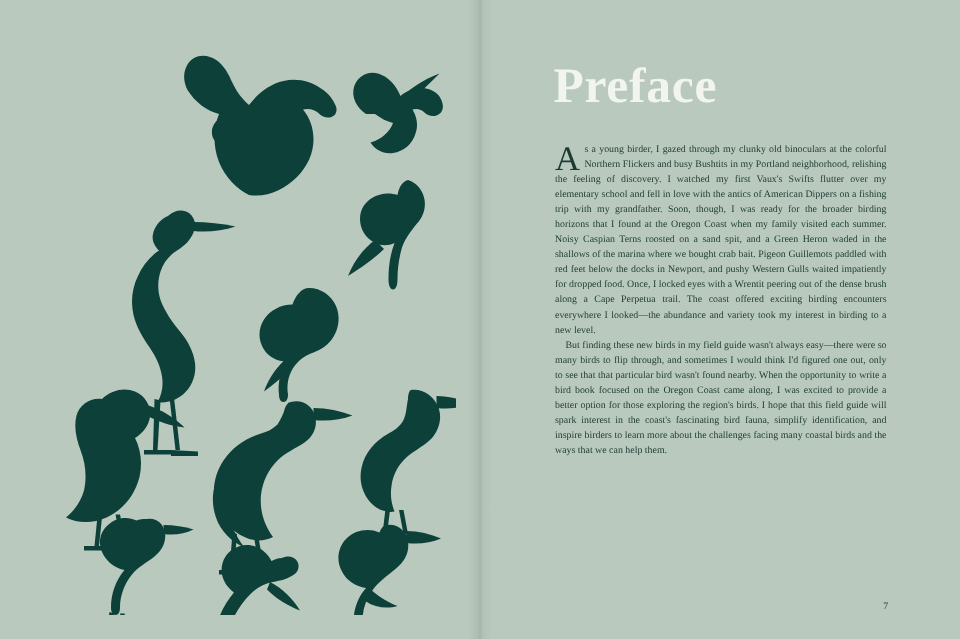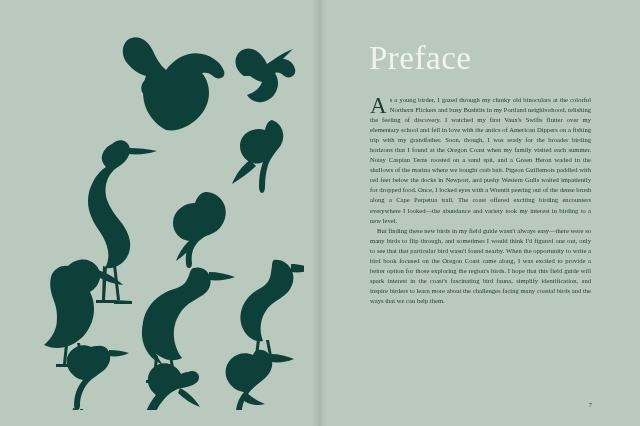--- a/index.html
+++ b/index.html
@@ -59,21 +59,21 @@
     display: block;
     width: 100%;
     height: 100%;
   }
   .chapter-title {
     position: absolute;
     left: 49px;
     top: 40px;
     font-family: "Liberation Serif", serif;
     font-size: 33px;
-    font-weight: 400;
+    font-weight: 700;
     color: #f2f4ef;
     letter-spacing: 0.5px;
   }
   .body-col {
     position: absolute;
     left: 50px;
     top: 95px;
     width: 221px;
     color: #1d3b32;
     font-size: 6.6px;

